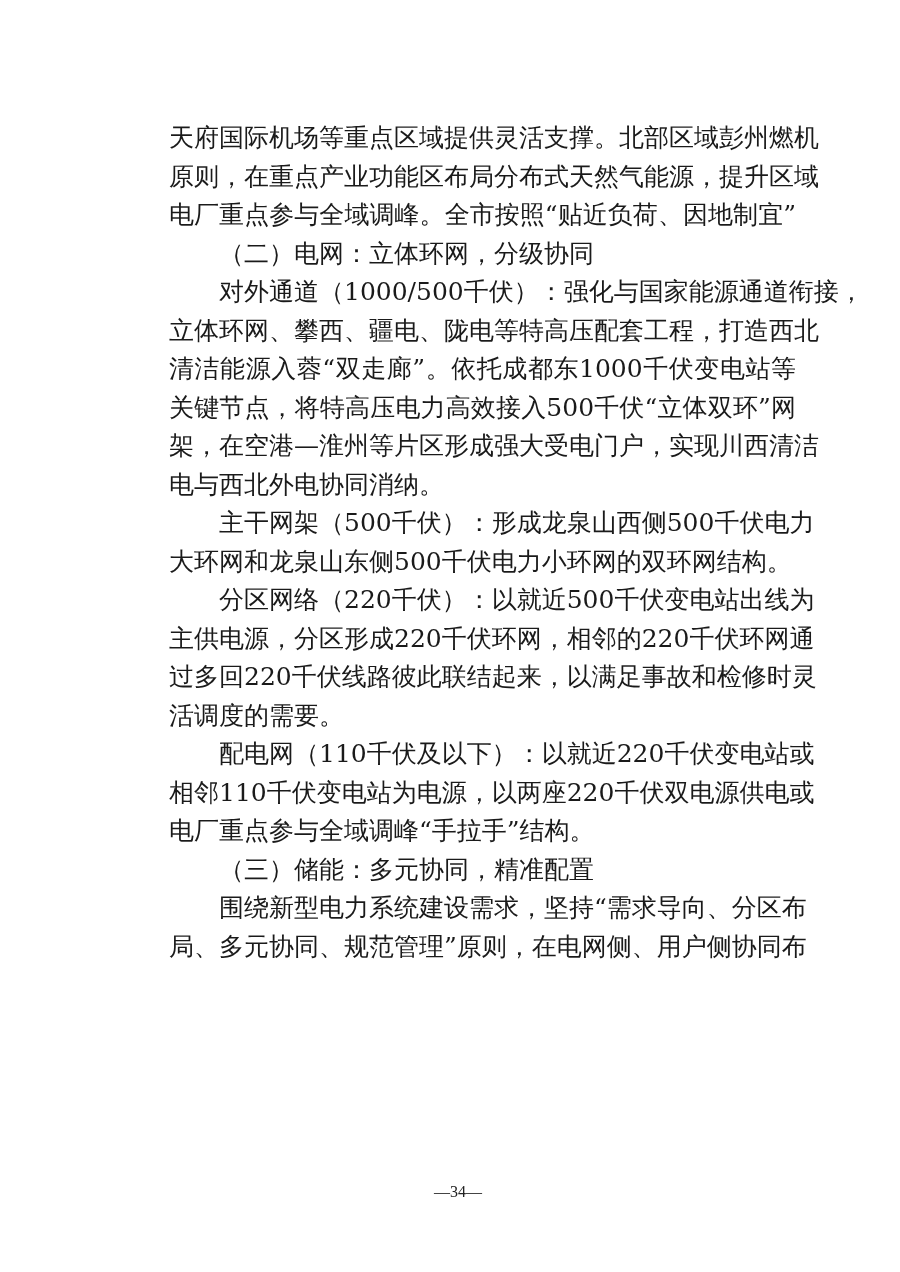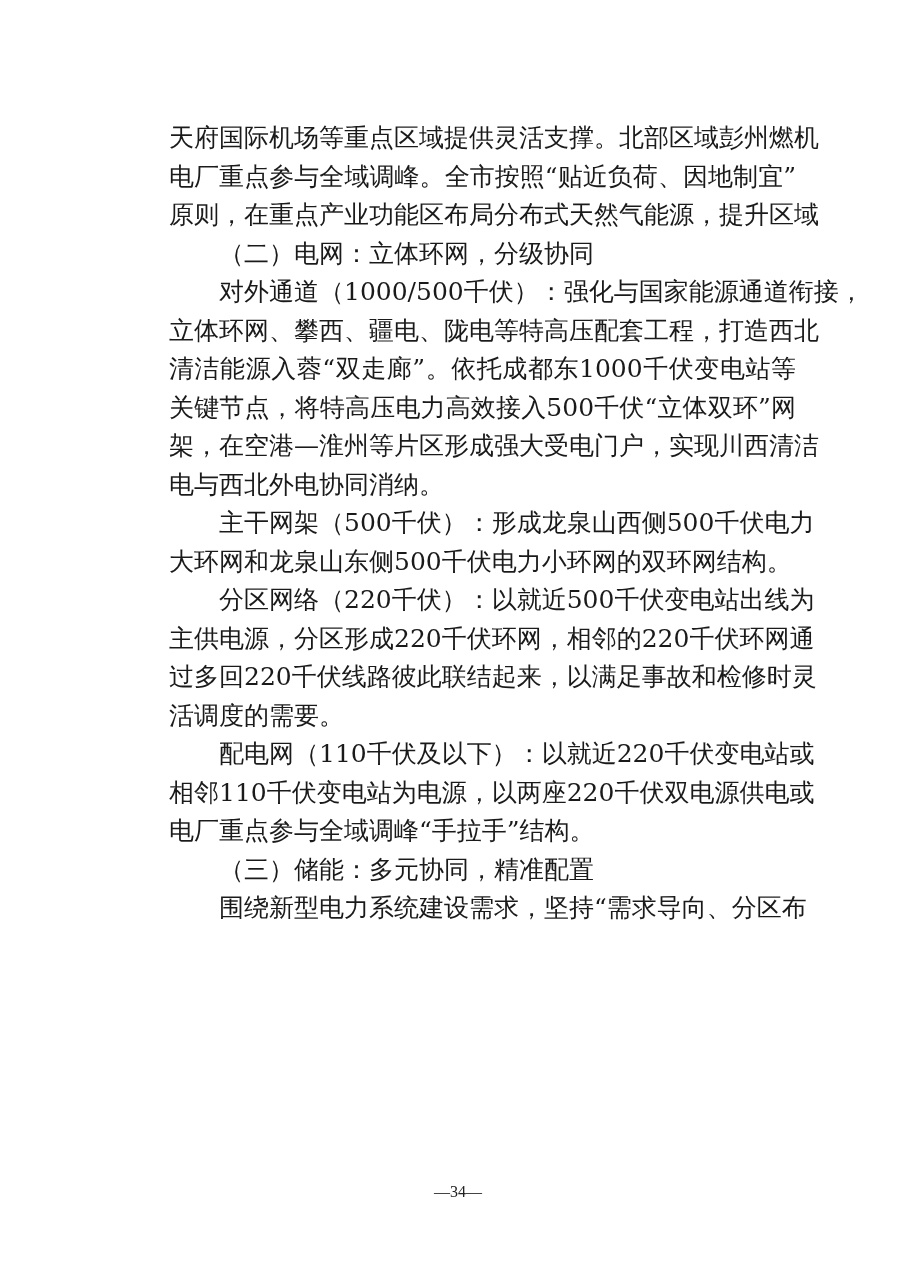--- a/index.html
+++ b/index.html
@@ -14,36 +14,37 @@
   .page-number { position: absolute; top: 1183px; left: 0; width: 900px; text-align: center;
                  font-size: 16px; font-family: "Liberation Serif", serif; color: #222; padding-left: 8px; }
   .watermark { position: absolute; left: 2px; top: 1292px; font-size: 17px;
                font-family: Liberation Sans, sans-serif; color: #e6ecd9; letter-spacing: 0.5px; }
 </style>
 </head>
 <body>
 
 <div class="page">
   <div class="line">天府国际机场等重点区域提供灵活支撑。北部区域彭州燃机</div>
+  <div class="line">原则，在重点产业功能区布局分布式天然气能源，提升区域</div>
   <div class="line">电厂重点参与全域调峰。全市按照“贴近负荷、因地制宜”</div>
-  <div class="line">原则，在重点产业功能区布局分布式天然气能源，提升区域</div>
   <div class="line heading">（二）电网：立体环网，分级协同</div>
   <div class="line indent">对外通道（1000/500千伏）：强化与国家能源通道衔接，</div>
   <div class="line">立体环网、攀西、疆电、陇电等特高压配套工程，打造西北</div>
   <div class="line">清洁能源入蓉“双走廊”。依托成都东1000千伏变电站等</div>
   <div class="line">关键节点，将特高压电力高效接入500千伏“立体双环”网</div>
   <div class="line">架，在空港—淮州等片区形成强大受电门户，实现川西清洁</div>
   <div class="line last">电与西北外电协同消纳。</div>
   <div class="line indent">主干网架（500千伏）：形成龙泉山西侧500千伏电力</div>
   <div class="line last">大环网和龙泉山东侧500千伏电力小环网的双环网结构。</div>
   <div class="line indent">分区网络（220千伏）：以就近500千伏变电站出线为</div>
   <div class="line">主供电源，分区形成220千伏环网，相邻的220千伏环网通</div>
   <div class="line">过多回220千伏线路彼此联结起来，以满足事故和检修时灵</div>
   <div class="line last">活调度的需要。</div>
   <div class="line indent">配电网（110千伏及以下）：以就近220千伏变电站或</div>
   <div class="line">相邻110千伏变电站为电源，以两座220千伏双电源供电或</div>
   <div class="line last">电厂重点参与全域调峰“手拉手”结构。</div>
   <div class="line heading">（三）储能：多元协同，精准配置</div>
   <div class="line indent">围绕新型电力系统建设需求，坚持“需求导向、分区布</div>
+  <div class="line">局、多元协同、规范管理”原则，在电网侧、用户侧协同布</div>
 </div>
 
 <div class="page-number">—34—</div>
 <div class="watermark">tanguanli.org.cn</div>
 
 </body></html>

